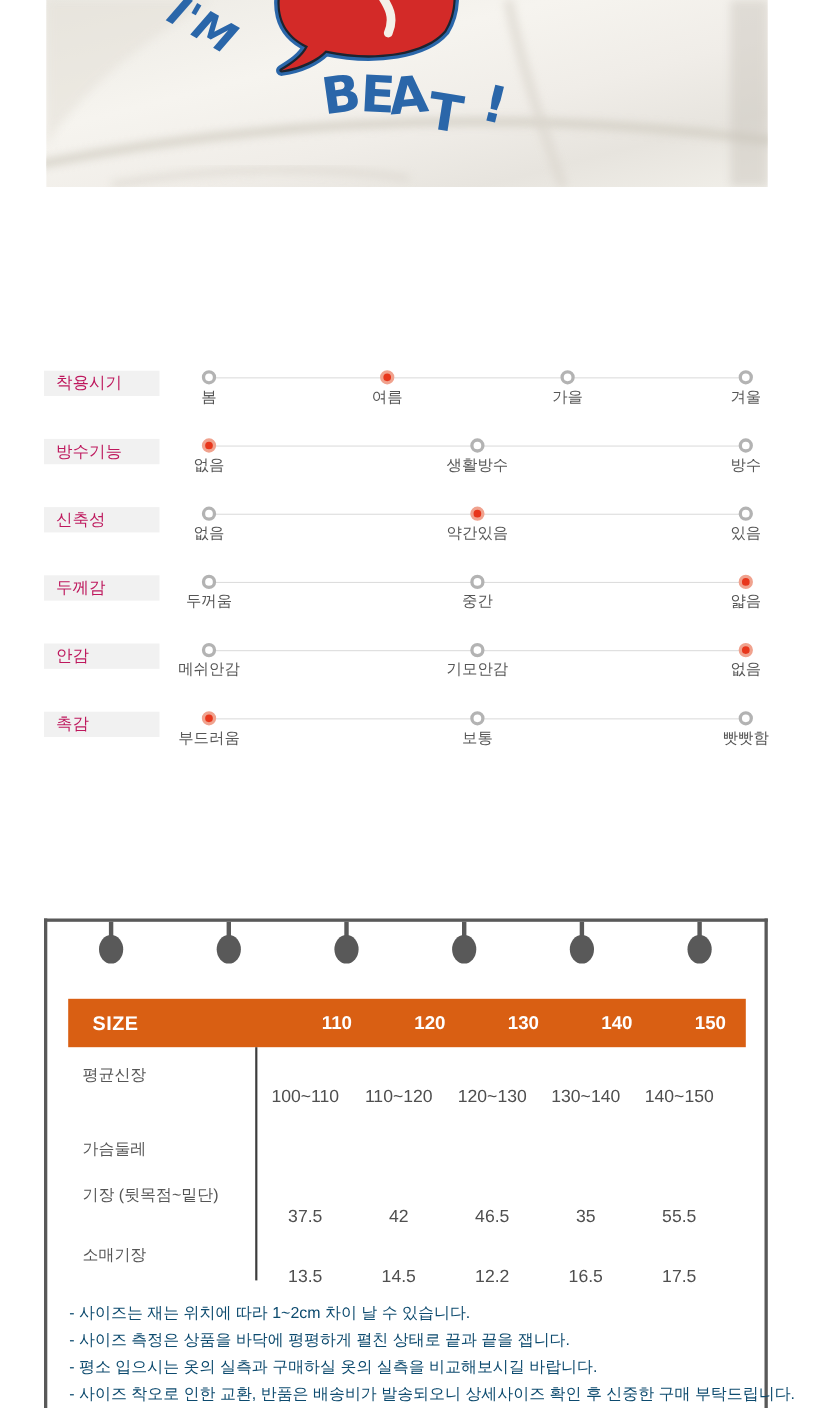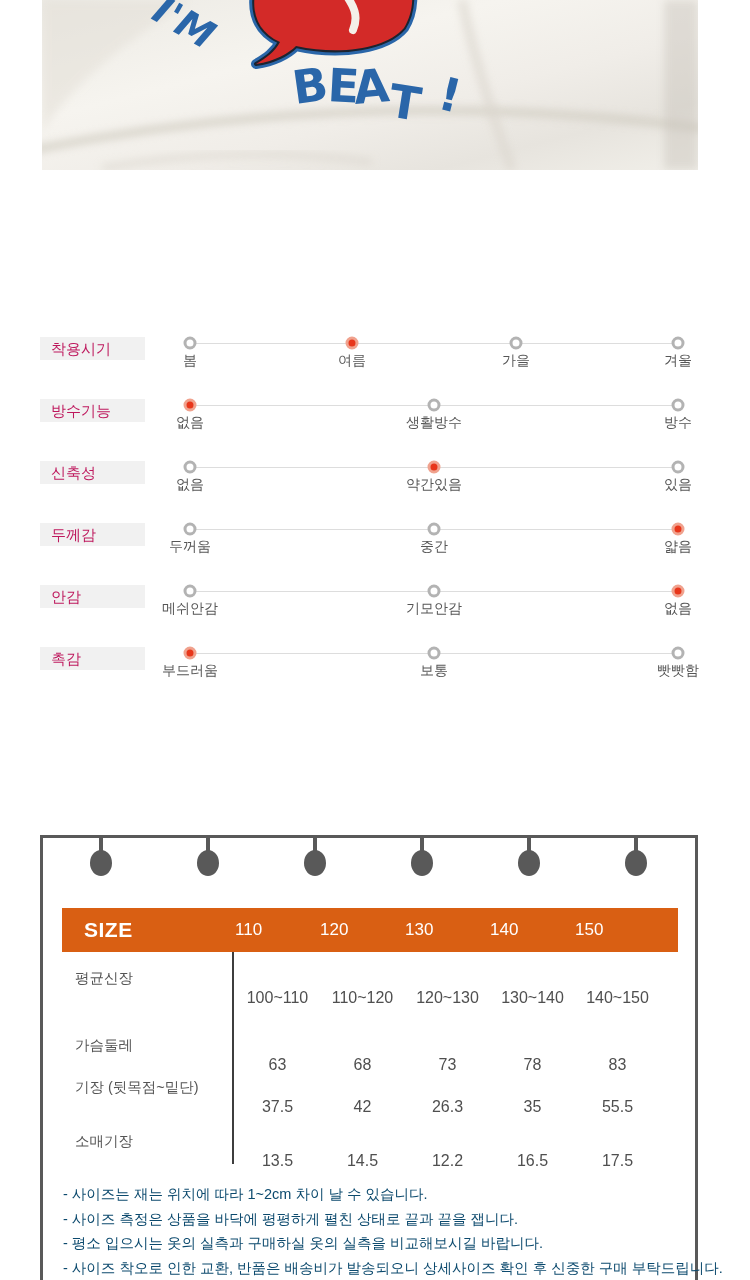--- a/index.html
+++ b/index.html
@@ -23,23 +23,23 @@
              font-size:14px;color:#565656;white-space:nowrap;}
 
   
   .size-box{position:absolute;left:40px;top:835px;width:658px;height:445px;box-sizing:border-box;
             border:3px solid #595959;border-bottom:none;background:#fff;}
   .hanger{position:absolute;top:0;width:0;height:0;}
   .hanger .stem{position:absolute;left:-2px;top:0;width:4px;height:14px;background:#595959;}
   .hanger .ball{position:absolute;left:-11px;top:12px;width:22px;height:26px;border-radius:50%;background:#595959;}
   .size-header{position:absolute;left:19px;top:70px;width:616px;height:44px;}
   .size-header .hlabel{position:absolute;left:22px;top:0;height:44px;line-height:44px;
-                       color:#fff;font-size:21px;font-weight:bold;letter-spacing:.5px;}
+                       color:#fff;font-size:18px;font-weight:bold;letter-spacing:.5px;}
   .hcols{position:absolute;left:173px;top:0;width:425px;height:44px;display:flex;}
-  .hcols span{flex:1;text-align:left;line-height:44px;color:#fff;font-size:17px;font-weight:normal;}
+  .hcols span{flex:1;text-align:right;line-height:44px;color:#fff;font-size:17px;font-weight:bold;}
   .divider{position:absolute;left:189px;top:114px;width:2px;height:212px;background:#3d3d3d;}
   .t-row{position:absolute;left:0;width:652px;height:22px;line-height:22px;padding-left:43px;}
   .t-row .rlabel{position:absolute;left:32px;font-size:14.5px;color:#555;white-space:nowrap;}
   .t-row .vals{position:absolute;left:192px;top:0;width:425px;display:flex;}
   .t-row .vals span{flex:1;text-align:center;font-size:16px;color:#4f4f4f;margin-top:20px;}
   .notes{position:absolute;left:20px;top:344px;width:620px;}
   .notes div{font-size:14.5px;line-height:24.5px;color:#0c4a6e;white-space:nowrap;}
 </style>
 </head>
 <body>
@@ -239,35 +239,28 @@
         <span>100~110</span>
         <span>110~120</span>
         <span>120~130</span>
         <span>130~140</span>
         <span>140~150</span>
       </div>
     </div>
 
     <div class="t-row" style="top:196px">
       <span class="rlabel">가슴둘레</span>
-      <div class="vals">
-        <span>63</span>
-        <span>68</span>
-        <span>73</span>
-        <span>78</span>
-        <span>83</span>
-      </div>
     </div>
 
     <div class="t-row" style="top:238px">
       <span class="rlabel">기장 (뒷목점~밑단)</span>
       <div class="vals">
         <span>37.5</span>
         <span>42</span>
-        <span>26.3</span>
+        <span>46.5</span>
         <span>35</span>
         <span>55.5</span>
       </div>
     </div>
 
     <div class="t-row" style="top:292px">
       <span class="rlabel">소매기장</span>
       <div class="vals">
         <span>13.5</span>
         <span>14.5</span>

